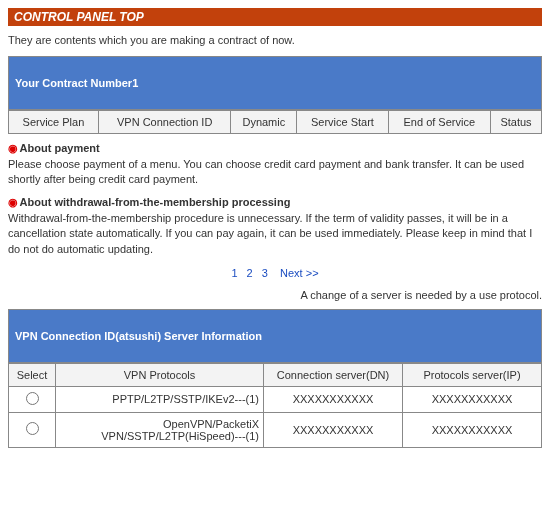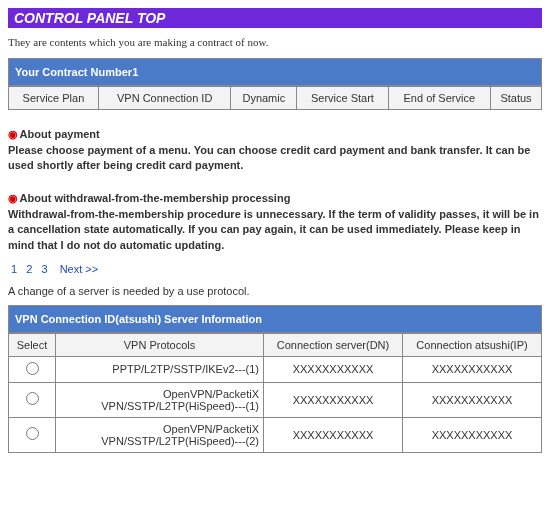--- a/index.html
+++ b/index.html
@@ -5,85 +5,84 @@
   body {
     font-family: Arial, sans-serif;
     font-size: 11px;
     color: #333;
     margin: 0;
     padding: 8px;
     background: #fff;
     width: 534px;
   }
   .page-title {
-    background: #6d28d9;
+    background: #c2410c;
     color: #fff;
     font-weight: bold;
     font-style: italic;
     padding: 2px 6px;
-    font-size: 14px;
+    font-size: 12px;
     margin-bottom: 8px;
   }
   .intro {
     margin: 6px 0 10px 0;
-    font-family: Liberation Serif, serif;
   }
   table.contract, table.server {
     border-collapse: collapse;
     width: 100%;
     padding-left: 36px;
   }
   .caption {
     background: #4a7ac8;
     color: #fff;
     font-weight: bold;
-    padding: 7px 6px;
+    padding: 20px 6px;
     border: 1px solid #888;
     font-size: 11px;
   }
   table.contract th, table.contract td,
   table.server th, table.server td {
     border: 1px solid #888;
     padding: 5px 4px;
     text-align: center;
     font-size: 11px;
   }
   table.contract th, table.server th {
     background: #f3f3f3;
     font-weight: normal;
   }
   .red-box {
     display: inline-block;
     border: 2px solid #d00;
     padding: 1px 14px;
   }
   .section-title {
-    margin-top: 18px;
+    margin-top: 8px;
     font-weight: bold;
   }
   .bullet {
     color: #d00;
     margin-right: 2px;
   }
   .section-body {
     margin: 2px 0 8px 0;
     line-height: 1.4;
-    font-weight: bold;
   }
   .pager {
-    text-align: left;
+    text-align: center;
     margin: 10px 0;
   }
   .pager a {
     color: #1a4cc0;
     text-decoration: none;
     margin: 0 3px;
   }
   .note {
     margin: 6px 0 8px 0;
+    text-align: right;
   }
   table.server td.protocol {
     text-align: right;
   }
   input[type=radio] {
     margin: 0;
   }
   .col-select { width: 38px; }
   .col-dn { width: 130px; }
   .col-ip { width: 130px; }
@@ -128,36 +127,30 @@
 
 <div class="note">A change of a server is needed by a use protocol.</div>
 
 <div class="caption">VPN Connection ID(atsushi) Server Information</div>
 <table class="server">
   <tbody>
       <tr>
     <th class="col-select">Select</th>
     <th>VPN Protocols</th>
     <th class="col-dn">Connection server(DN)</th>
-    <th class="col-ip">Connection atsushi(IP)</th>
+    <th class="col-ip">Protocols server(IP)</th>
   </tr>
   </tbody>
     <tbody id="server-rows">
       <tr>
         <td><input type="radio" name="srv" style=""></td>
         <td class="protocol">PPTP/L2TP/SSTP/IKEv2---(1)</td>
         <td>XXXXXXXXXXX</td>
         <td>XXXXXXXXXXX</td>
       </tr>
       <tr>
         <td><input type="radio" name="srv" style=""></td>
         <td class="protocol">OpenVPN/PacketiX VPN/SSTP/L2TP(HiSpeed)---(1)</td>
         <td>XXXXXXXXXXX</td>
         <td>XXXXXXXXXXX</td>
       </tr>
-      <tr>
-        <td><input type="radio" name="srv" style=""></td>
-        <td class="protocol">OpenVPN/PacketiX VPN/SSTP/L2TP(HiSpeed)---(2)</td>
-        <td>XXXXXXXXXXX</td>
-        <td>XXXXXXXXXXX</td>
-      </tr>
     </tbody>
 </table>
 
 </body></html>

